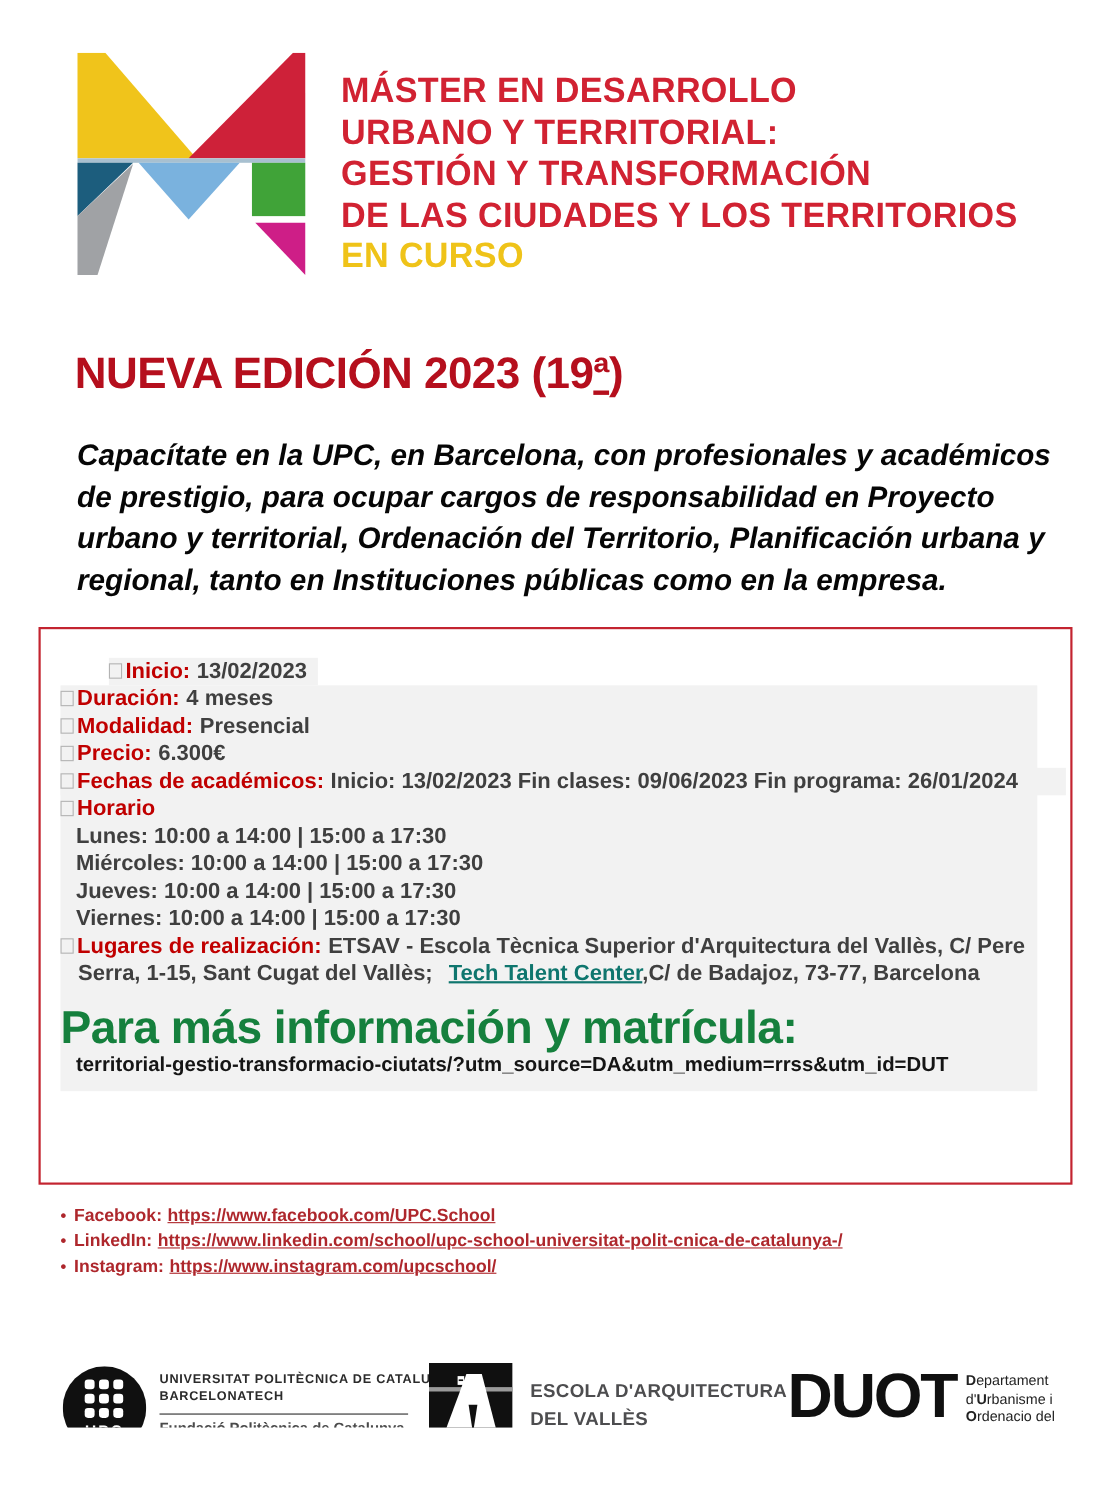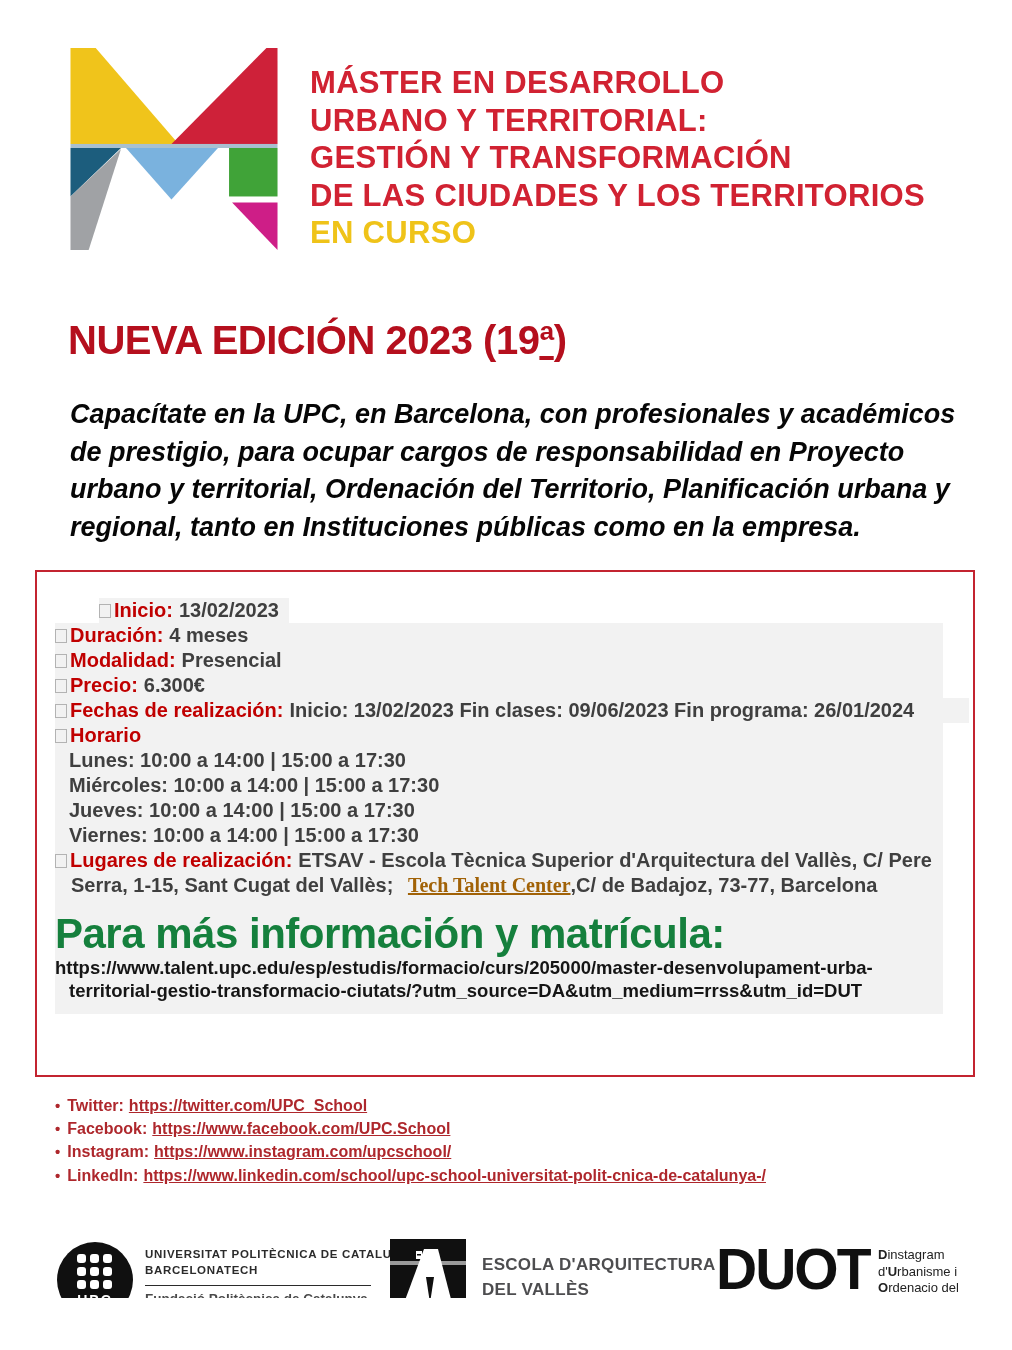--- a/index.html
+++ b/index.html
@@ -24,21 +24,21 @@
   .infobox { position:absolute; left:35px; top:570px; width:940px; height:507px; border:2px solid #C32430; background:#ffffff; padding:26px 0 0 18px; }
   .row, .day { font-size:20px; line-height:25px; font-weight:bold; color:#3F3F3F; }
   .lbl { color:#C00000; margin-right:6px; }
   .val { color:#3F3F3F; }
   .sq { display:inline-block; width:12px; height:14px; border:1.5px solid #B3B3B3; margin-right:3px; vertical-align:-1px; background:transparent; }
   .hl { background:#F2F2F2; display:inline-block; padding-right:10px;margin-left:44px; }
   .panel { width:888px; background:#F2F2F2; padding-bottom:12px; }
   .row.fechas { white-space:nowrap; background:#F2F2F2; margin-right:-26px; }
   .day { padding-left:14px; }
   .row.lugares { padding-left:16px; text-indent:-16px; width:912px; }
-  .tt-link { color:#a16207; text-decoration:underline; margin-left:9px; cursor:pointer;font-family:Liberation Serif, serif; }
+  .tt-link { color:#0f766e; text-decoration:underline; margin-left:9px; cursor:pointer; }
   .cta-heading { font-size:42px; line-height:47px; font-weight:bold; color:#15803d; letter-spacing:-.5px; margin-top:12px; white-space:nowrap; }
   .url-line { font-size:18.5px; line-height:22.5px; font-weight:bold; color:#151515; white-space:nowrap; }
   .url-line.second { padding-left:14px; }
 
   
   .social { position:absolute; left:55px; top:1094px; font-size:16px; line-height:23.2px; font-weight:bold; color:#AE272C; }
   .social-item { white-space:nowrap; }
   .bullet { margin-right:7px; font-size:15px; }
   .social-label { margin-right:5px; }
   .social-link { text-decoration:underline; cursor:pointer; color:#AE272C; }
@@ -97,55 +97,51 @@
 
       <div class="row">
         <span class="sq"></span><span class="lbl">Modalidad:</span><span class="val">Presencial</span>
       </div>
 
       <div class="row">
         <span class="sq"></span><span class="lbl">Precio:</span><span class="val">6.300€</span>
       </div>
 
       <div class="row fechas">
-        <span class="sq"></span><span class="lbl">Fechas de realización:</span><span class="val">Inicio: 13/02/2023 Fin clases: 09/06/2023 Fin programa: 26/01/2024</span>
+        <span class="sq"></span><span class="lbl">Fechas de académicos:</span><span class="val">Inicio: 13/02/2023 Fin clases: 09/06/2023 Fin programa: 26/01/2024</span>
       </div>
 
       <div class="row">
         <span class="sq"></span><span class="lbl">Horario</span>
       </div>
 
       <div class="day">Lunes: 10:00 a 14:00 | 15:00 a 17:30</div>
       <div class="day">Miércoles: 10:00 a 14:00 | 15:00 a 17:30</div>
       <div class="day">Jueves: 10:00 a 14:00 | 15:00 a 17:30</div>
       <div class="day">Viernes: 10:00 a 14:00 | 15:00 a 17:30</div>
 
       <div class="row lugares">
         <span class="sq"></span><span class="lbl">Lugares de realización:</span><span class="val">ETSAV - Escola Tècnica Superior d'Arquitectura del Vallès, C/ Pere Serra, 1-15, Sant Cugat del Vallès; </span><span class="tt-link">Tech Talent Center</span><span class="val">,C/ de Badajoz, 73-77, Barcelona</span>
       </div>
 
       <div class="cta-heading">Para más información y matrícula:</div>
-      <div class="url-line">https://www.talent.upc.edu/esp/estudis/formacio/curs/205000/master-desenvolupament-urba-</div>
       <div class="url-line second">territorial-gestio-transformacio-ciutats/?utm_source=DA&amp;utm_medium=rrss&amp;utm_id=DUT</div>
 
     </div>
   </div>
 
   <div class="social">
     <div class="social-item">
-      <span class="bullet">•</span><span class="social-label">Twitter:</span><span class="social-link">https://twitter.com/UPC_School</span>
-    </div>
-    <div class="social-item">
       <span class="bullet">•</span><span class="social-label">Facebook:</span><span class="social-link">https://www.facebook.com/UPC.School</span>
     </div>
     <div class="social-item">
-      <span class="bullet">•</span><span class="social-label">Instagram:</span><span class="social-link">https://www.instagram.com/upcschool/</span>
+      <span class="bullet">•</span><span class="social-label">LinkedIn:</span><span class="social-link">https://www.linkedin.com/school/upc-school-universitat-polit-cnica-de-catalunya-/</span>
     </div>
     <div class="social-item">
-      <span class="bullet">•</span><span class="social-label">LinkedIn:</span><span class="social-link">https://www.linkedin.com/school/upc-school-universitat-polit-cnica-de-catalunya-/</span>
+      <span class="bullet">•</span><span class="social-label">Instagram:</span><span class="social-link">https://www.instagram.com/upcschool/</span>
     </div>
   </div>
 
   <svg class="upc-logo" viewBox="0 0 76 76" aria-hidden="true">
     <circle cx="38" cy="38" r="38" fill="#101010"></circle>
     <g fill="#ffffff">
       <rect x="20" y="12" width="9" height="9" rx="3"></rect>
         <rect x="33" y="12" width="9" height="9" rx="3"></rect>
         <rect x="46" y="12" width="9" height="9" rx="3"></rect>
       <rect x="20" y="25" width="9" height="9" rx="3"></rect>
@@ -173,19 +169,19 @@
     <rect x="26" y="12" width="6" height="8" fill="#ffffff"></rect>
     <rect x="27" y="15" width="4" height="1.5" fill="#101010"></rect>
   </svg>
   <div class="eav-text">
     <div>ESCOLA D'ARQUITECTURA</div>
     <div>DEL VALLÈS</div>
   </div>
 
   <div class="duot-word">DUOT</div>
   <div class="duot-text">
-    <div><span></span><span class="b">D</span><span>instagram</span></div>
+    <div><span></span><span class="b">D</span><span>epartament</span></div>
     <div><span>d'</span><span class="b">U</span><span>rbanisme i</span></div>
     <div><span></span><span class="b">O</span><span>rdenacio del</span></div>
     <div><span></span><span class="b">T</span><span>erritori</span></div>
   </div>
 
 </div>
 
 </body></html>

